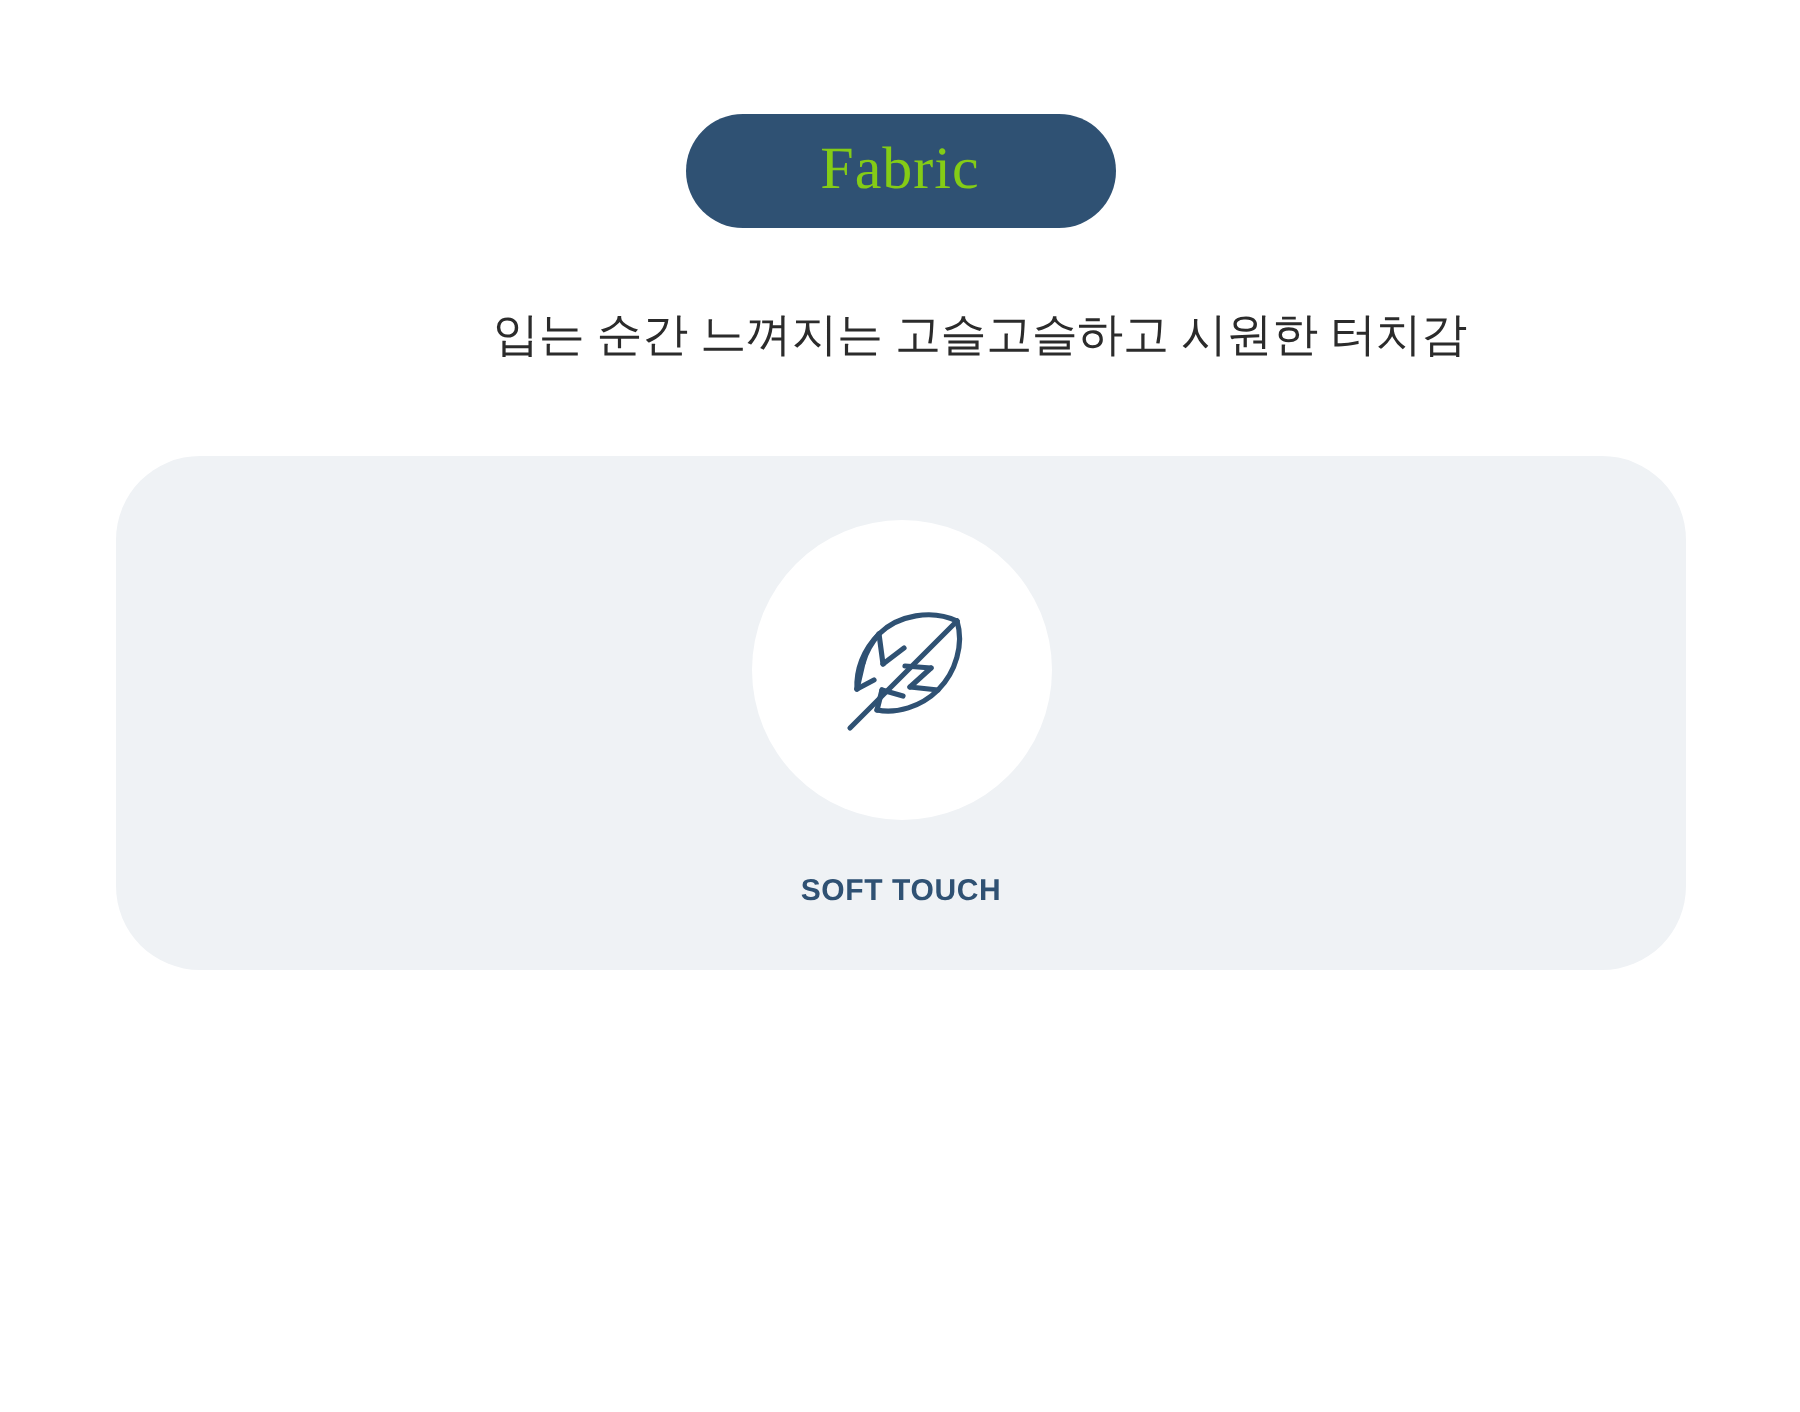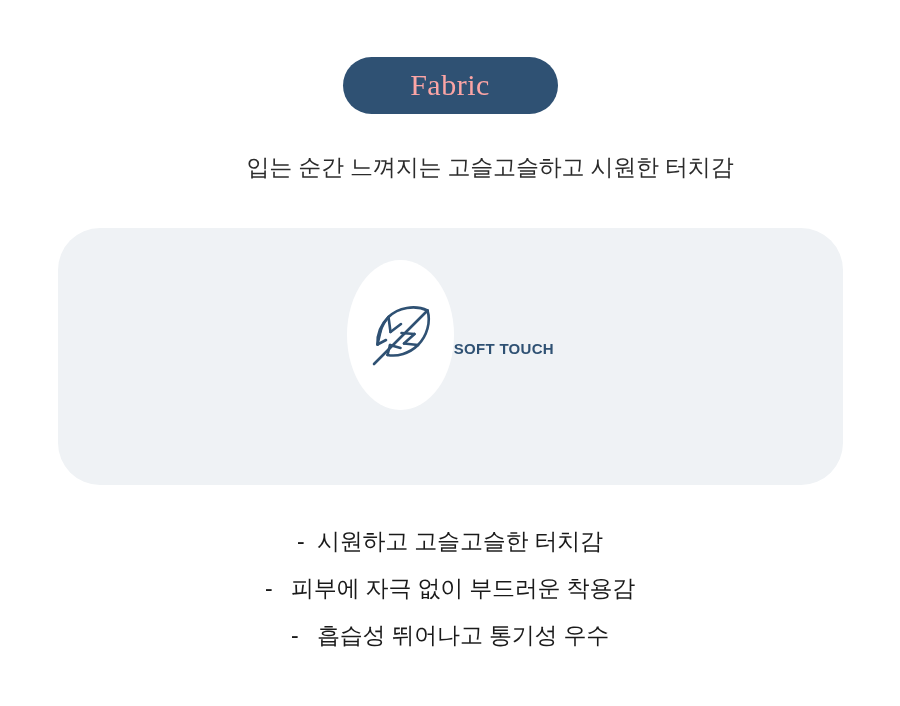--- a/index.html
+++ b/index.html
@@ -38,21 +38,21 @@
     border-radius: 29px;
     background: #2f5173;
     display: flex;
     align-items: center;
     justify-content: center;
   }
   .badge-text {
     font-family: "Liberation Serif", serif;
     font-size: 30px;
     line-height: 1;
-    color: #fca5a5;
+    color: #84cc16;
     letter-spacing: 0.5px;
     padding-bottom: 2px;
   }
 
   
   .subtitle {
     position: absolute;
     top: 150px;
     left: 0;
     width: 900px;
@@ -82,21 +82,21 @@
     width: 785px;
     height: 257px;
     display: flex;
     justify-content: center;
     align-items: flex-start;
   }
   .feature {
     width: 207px;
     padding-top: 32px;
     display: flex;
-    flex-direction: row;
+    flex-direction: column;
     align-items: center;
   }
   .feature-circle {
     width: 150px;
     height: 150px;
     border-radius: 50%;
     background: #ffffff;
     display: flex;
     align-items: center;
     justify-content: center;
@@ -167,19 +167,14 @@
           </svg>
         </div>
         <div class="feature-label">SOFT TOUCH</div>
       </div>
 
 
 
     </div>
   </div>
 
-  <div class="bullets">
-    <div class="bullet-line">-  시원하고 고슬고슬한 터치감</div>
-    <div class="bullet-line">-   피부에 자극 없이 부드러운 착용감</div>
-    <div class="bullet-line">-   흡습성 뛰어나고 통기성 우수</div>
-  </div>
 
 </div>
 
 </body></html>

